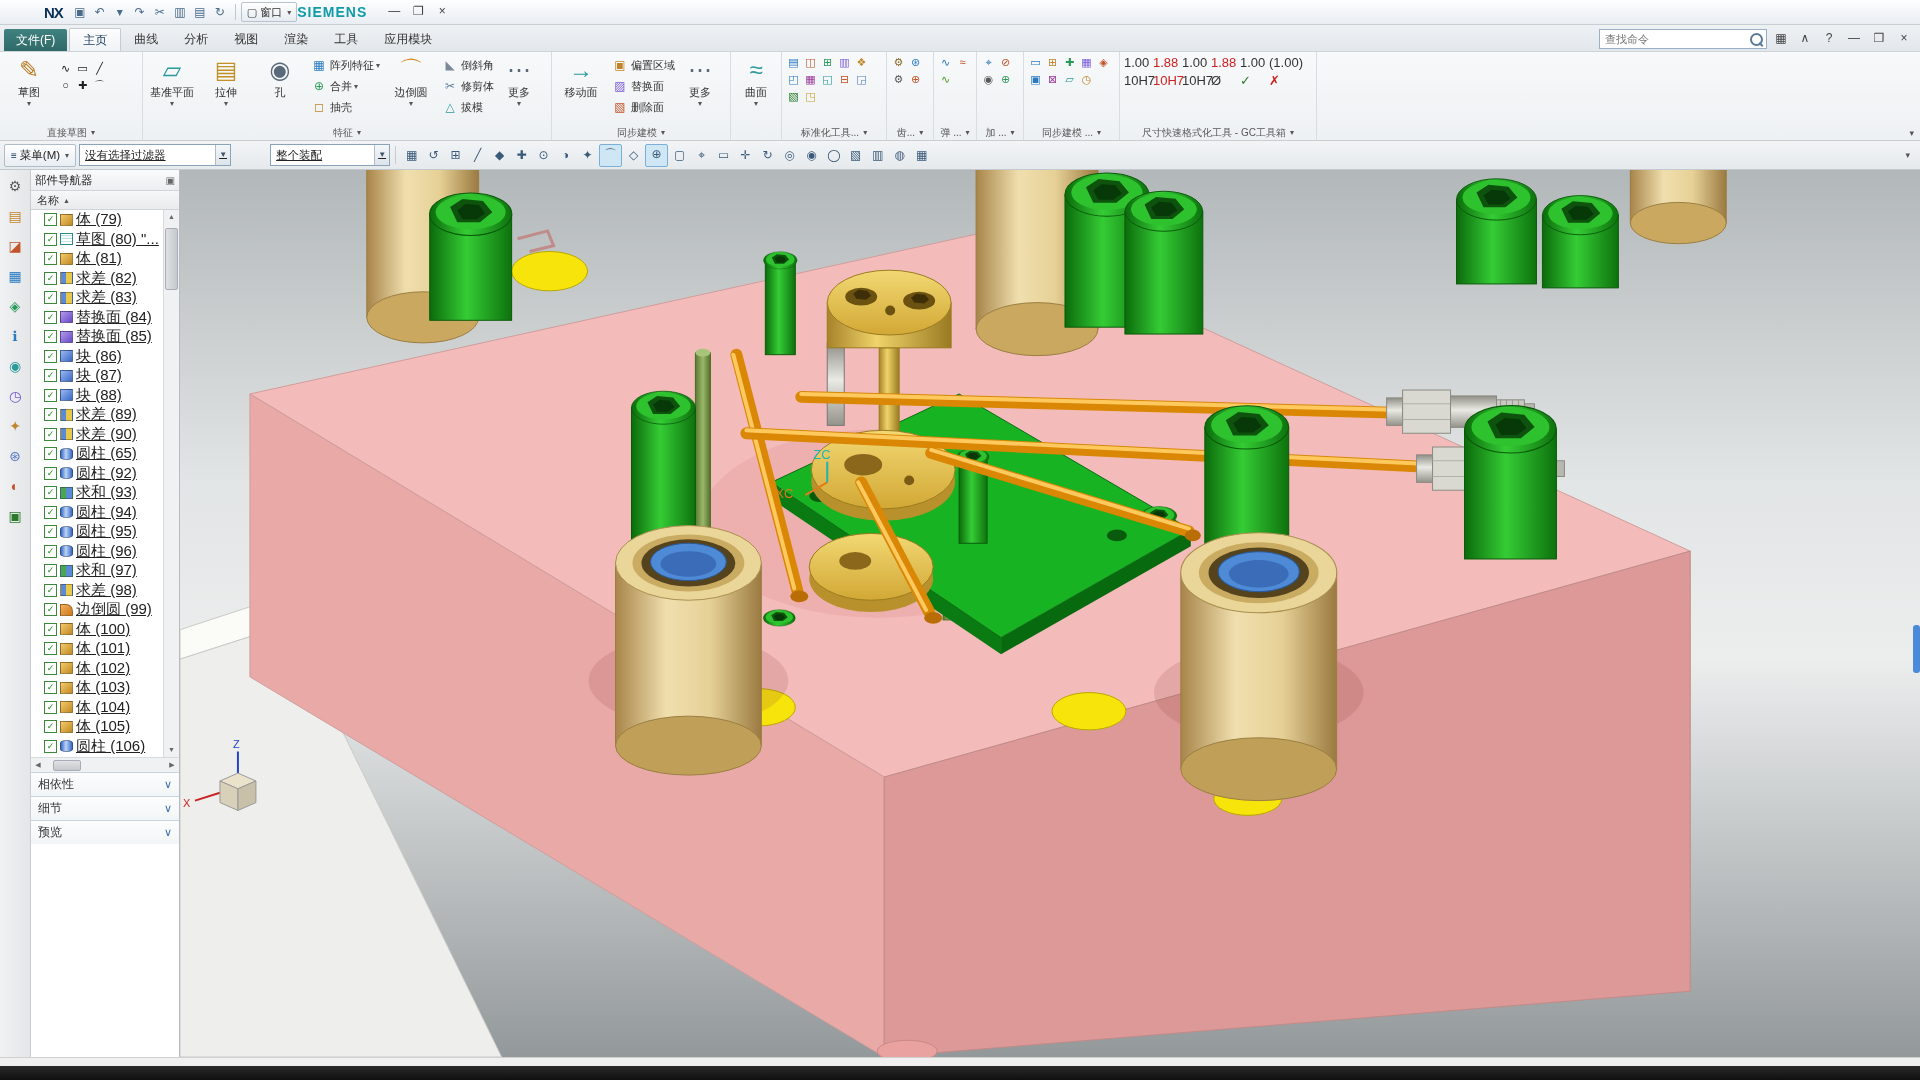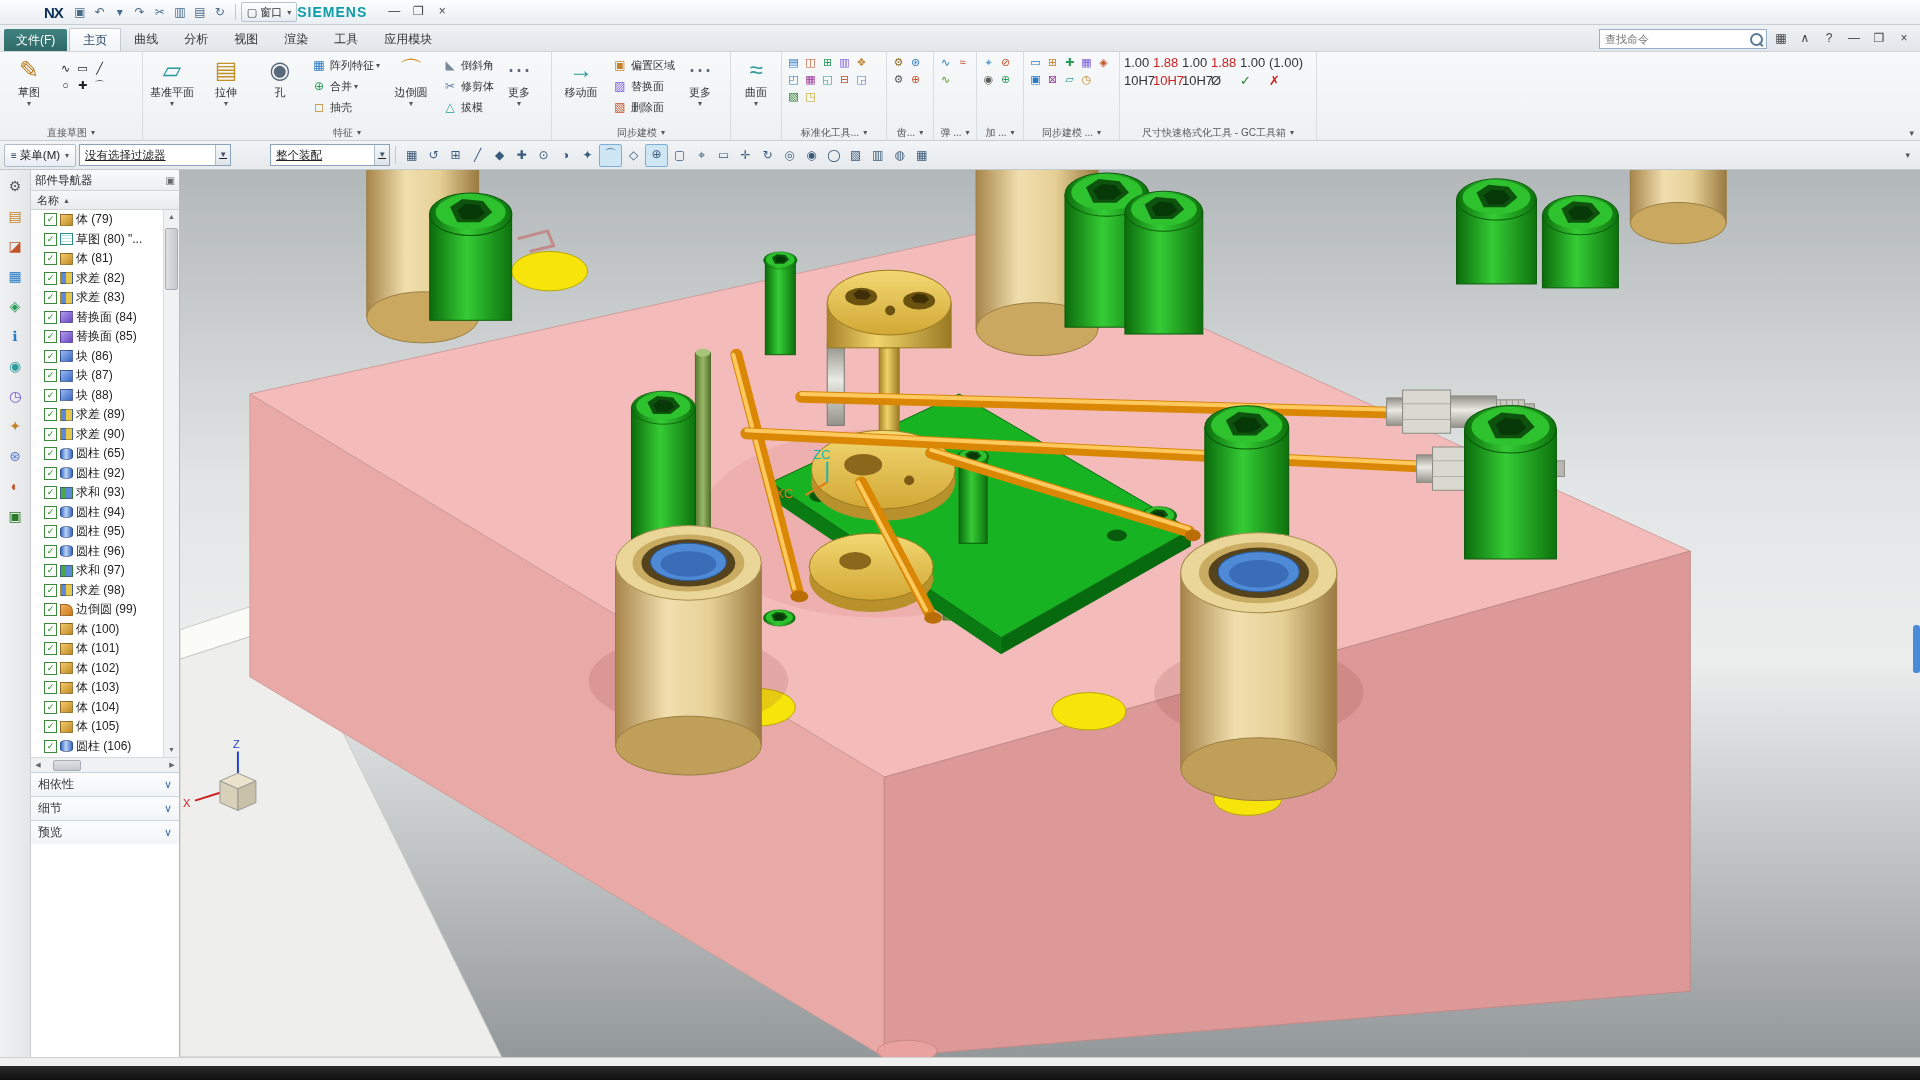--- a/index.html
+++ b/index.html
@@ -90,21 +90,21 @@
     box-sizing:border-box;flex:none;}
   .i-body{background:linear-gradient(135deg,#f2ca6e,#c4insa);} 
   .i-body{background:linear-gradient(135deg,#f2ca6e,#c28a22);}
   .i-sketch{background:repeating-linear-gradient(0deg,#ffffff 0 2px,#bfe2e2 2px 3px);border-color:#2a8a8a;}
   .i-subtract{background:linear-gradient(90deg,#5a8ad8 0 50%,#e8c84a 50% 100%);}
   .i-replace{background:linear-gradient(135deg,#b09ae8,#6a4ac8);}
   .i-block{background:linear-gradient(135deg,#9ab8ee,#3a6ac8);}
   .i-cylinder{background:linear-gradient(90deg,#3a6ac8,#bcd4f4 45%,#3a6ac8);border-radius:45%/25%;}
   .i-unite{background:linear-gradient(90deg,#4aa84a 0 50%,#5a8ad8 50%);}
   .i-blend{background:linear-gradient(135deg,#f0b060,#d07818);border-top-right-radius:7px;}
-  .tlabel{font-size:12px;color:#222;}
+  .tlabel{font-size:15px;color:#222;text-decoration:underline;}
   .vscroll{width:15px;background:#f0f1f2;border-left:1px solid #d8dadc;display:flex;flex-direction:column;align-items:center;flex:none;}
   .varrow{font-size:7px;color:#666;height:14px;line-height:14px;}
   .vthumb{width:11px;height:60px;background:linear-gradient(90deg,#dfe1e3,#c6c9cc);border:1px solid #aab;border-radius:2px;margin-top:4px;}
   .vfill{flex:1;}
   .hscroll{height:14px;background:#f0f1f2;border-top:1px solid #d8dadc;display:flex;align-items:center;}
   .harrow{width:14px;text-align:center;font-size:7px;color:#666;}
   .hthumb{width:26px;height:9px;background:linear-gradient(#dfe1e3,#c6c9cc);border:1px solid #aab;border-radius:2px;margin-left:8px;}
   .hfill{flex:1;}
   .nsec{height:23px;display:flex;align-items:center;padding:0 7px;border-top:1px solid #c8d4de;
     background:linear-gradient(#fdfdfe,#f2f5f7);font-size:12px;color:#333;}

